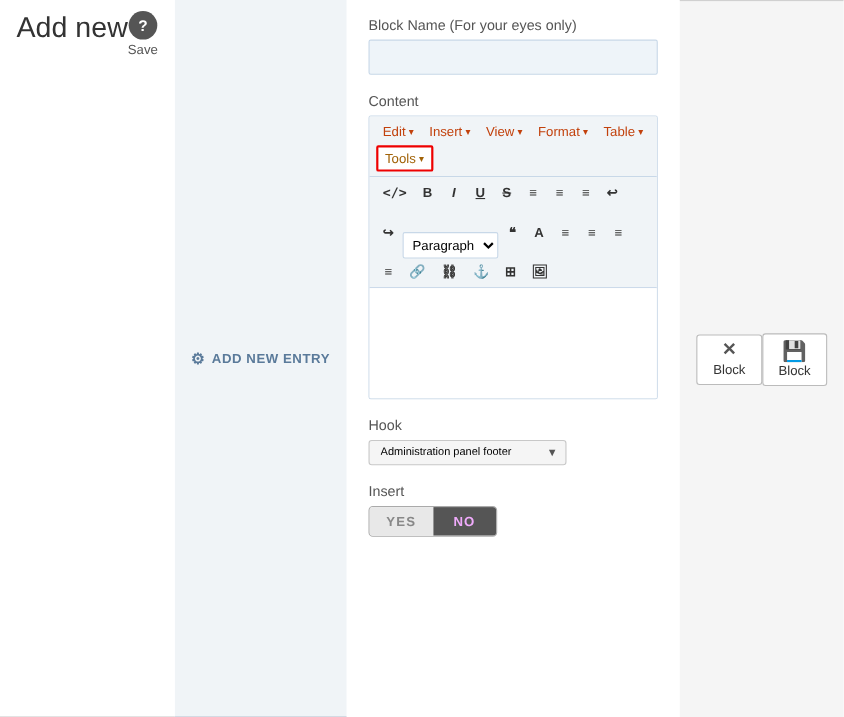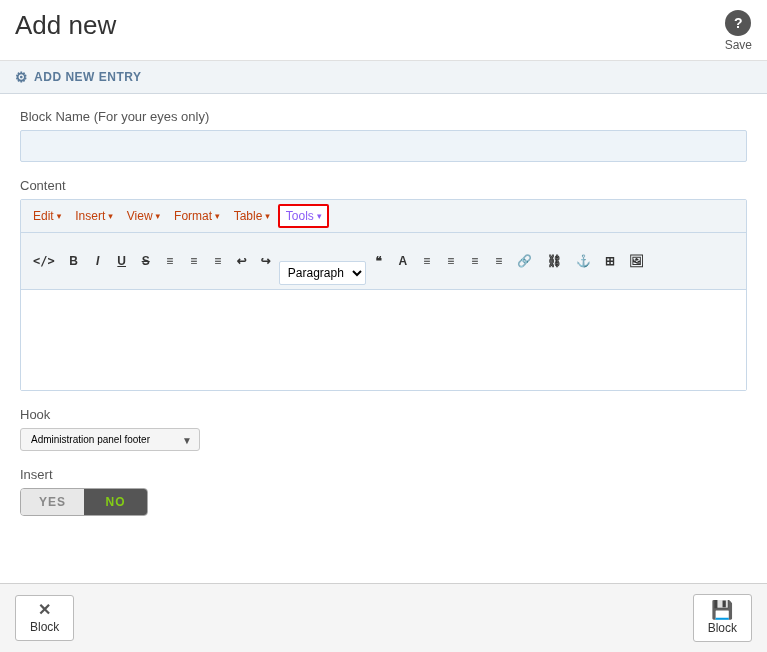--- a/index.html
+++ b/index.html
@@ -9,21 +9,21 @@
       background: #f5f5f5;
       color: #333;
       width: 767px;
       min-height: 652px;
     }
 
     .page-wrapper {
       background: #fff;
       min-height: 652px;
       display: flex;
-      flex-direction: column;
+      flex-direction: row;
     }
 
     
     .page-header {
       display: flex;
       justify-content: space-between;
       align-items: flex-start;
       padding: 10px 15px 8px 15px;
       border-bottom: 1px solid #e0e0e0;
       background: #fff;
@@ -132,21 +132,21 @@
       border-radius: 2px;
       display: flex;
       align-items: center;
       gap: 2px;
       white-space: nowrap;
     }
 
     .menu-btn.highlighted {
       border: 2px solid #e00;
       background: #fff;
-      color: #8b5cf6;
+      color: #a16207;
     }
 
     .caret {
       font-size: 9px;
       margin-left: 1px;
     }
 
     
     .editor-toolbar {
       background: #f0f4f7;
@@ -224,41 +224,41 @@
       pointer-events: none;
     }
 
     
     .toggle-group {
       display: flex;
       align-items: center;
       border: 1px solid #aaa;
       border-radius: 4px;
       overflow: hidden;
-      width: 128px;
+      width: 117px;
     }
 
     .toggle-option {
       flex: 1;
       text-align: center;
       padding: 6px 0;
       font-size: 12px;
       font-weight: bold;
       cursor: pointer;
       letter-spacing: 1px;
     }
 
     .toggle-yes {
       background: #e8e8e8;
       color: #888;
     }
 
     .toggle-no {
       background: #555;
-      color: #84cc16;
+      color: #f0abfc;
     }
 
     
     .footer-bar {
       display: flex;
       justify-content: space-between;
       align-items: center;
       padding: 10px 15px;
       border-top: 1px solid #d0d0d0;
       background: #f5f5f5;

